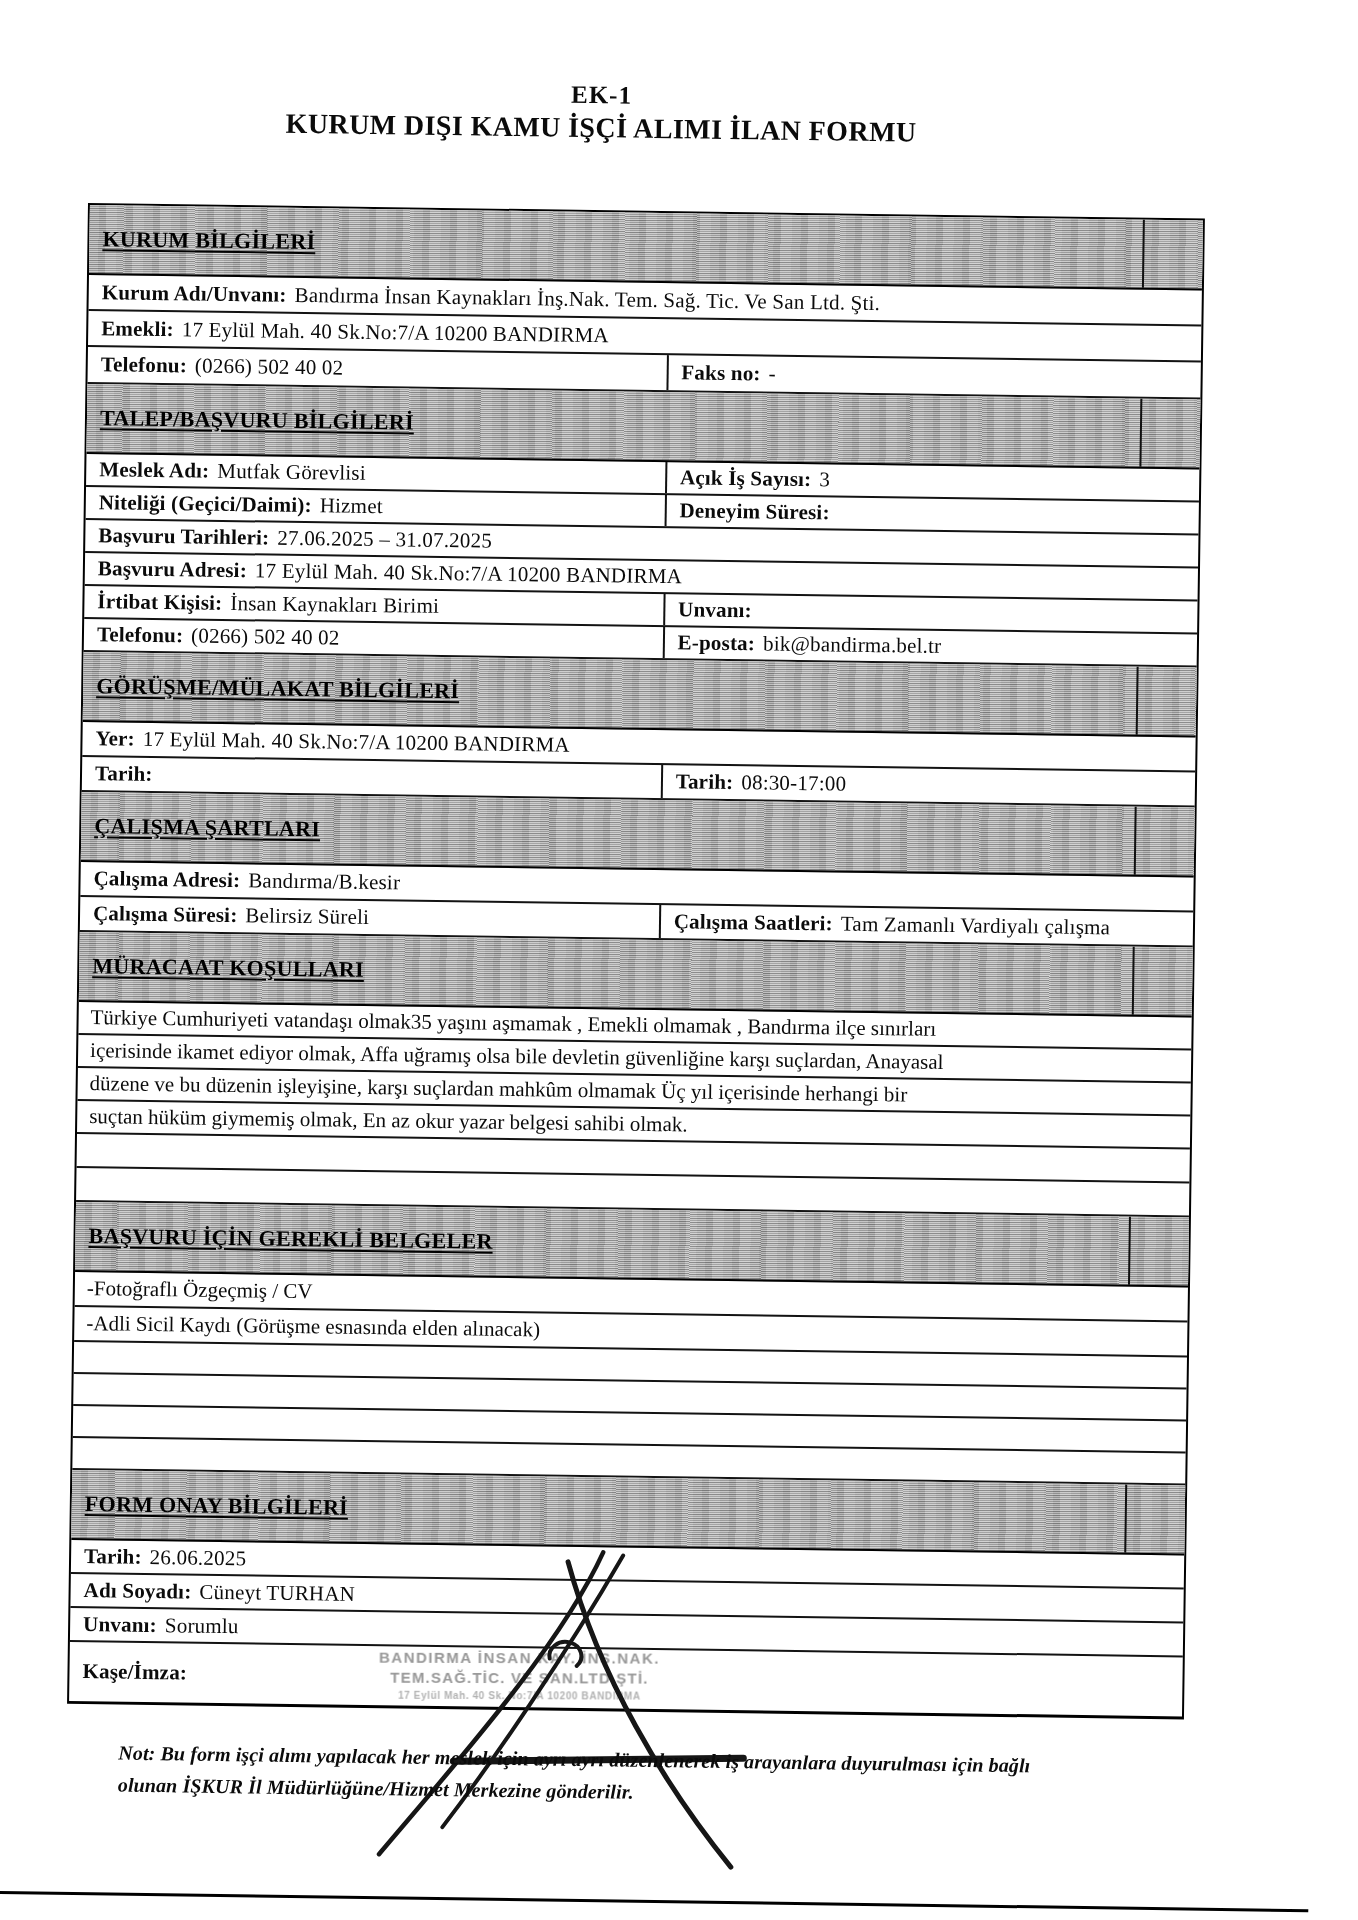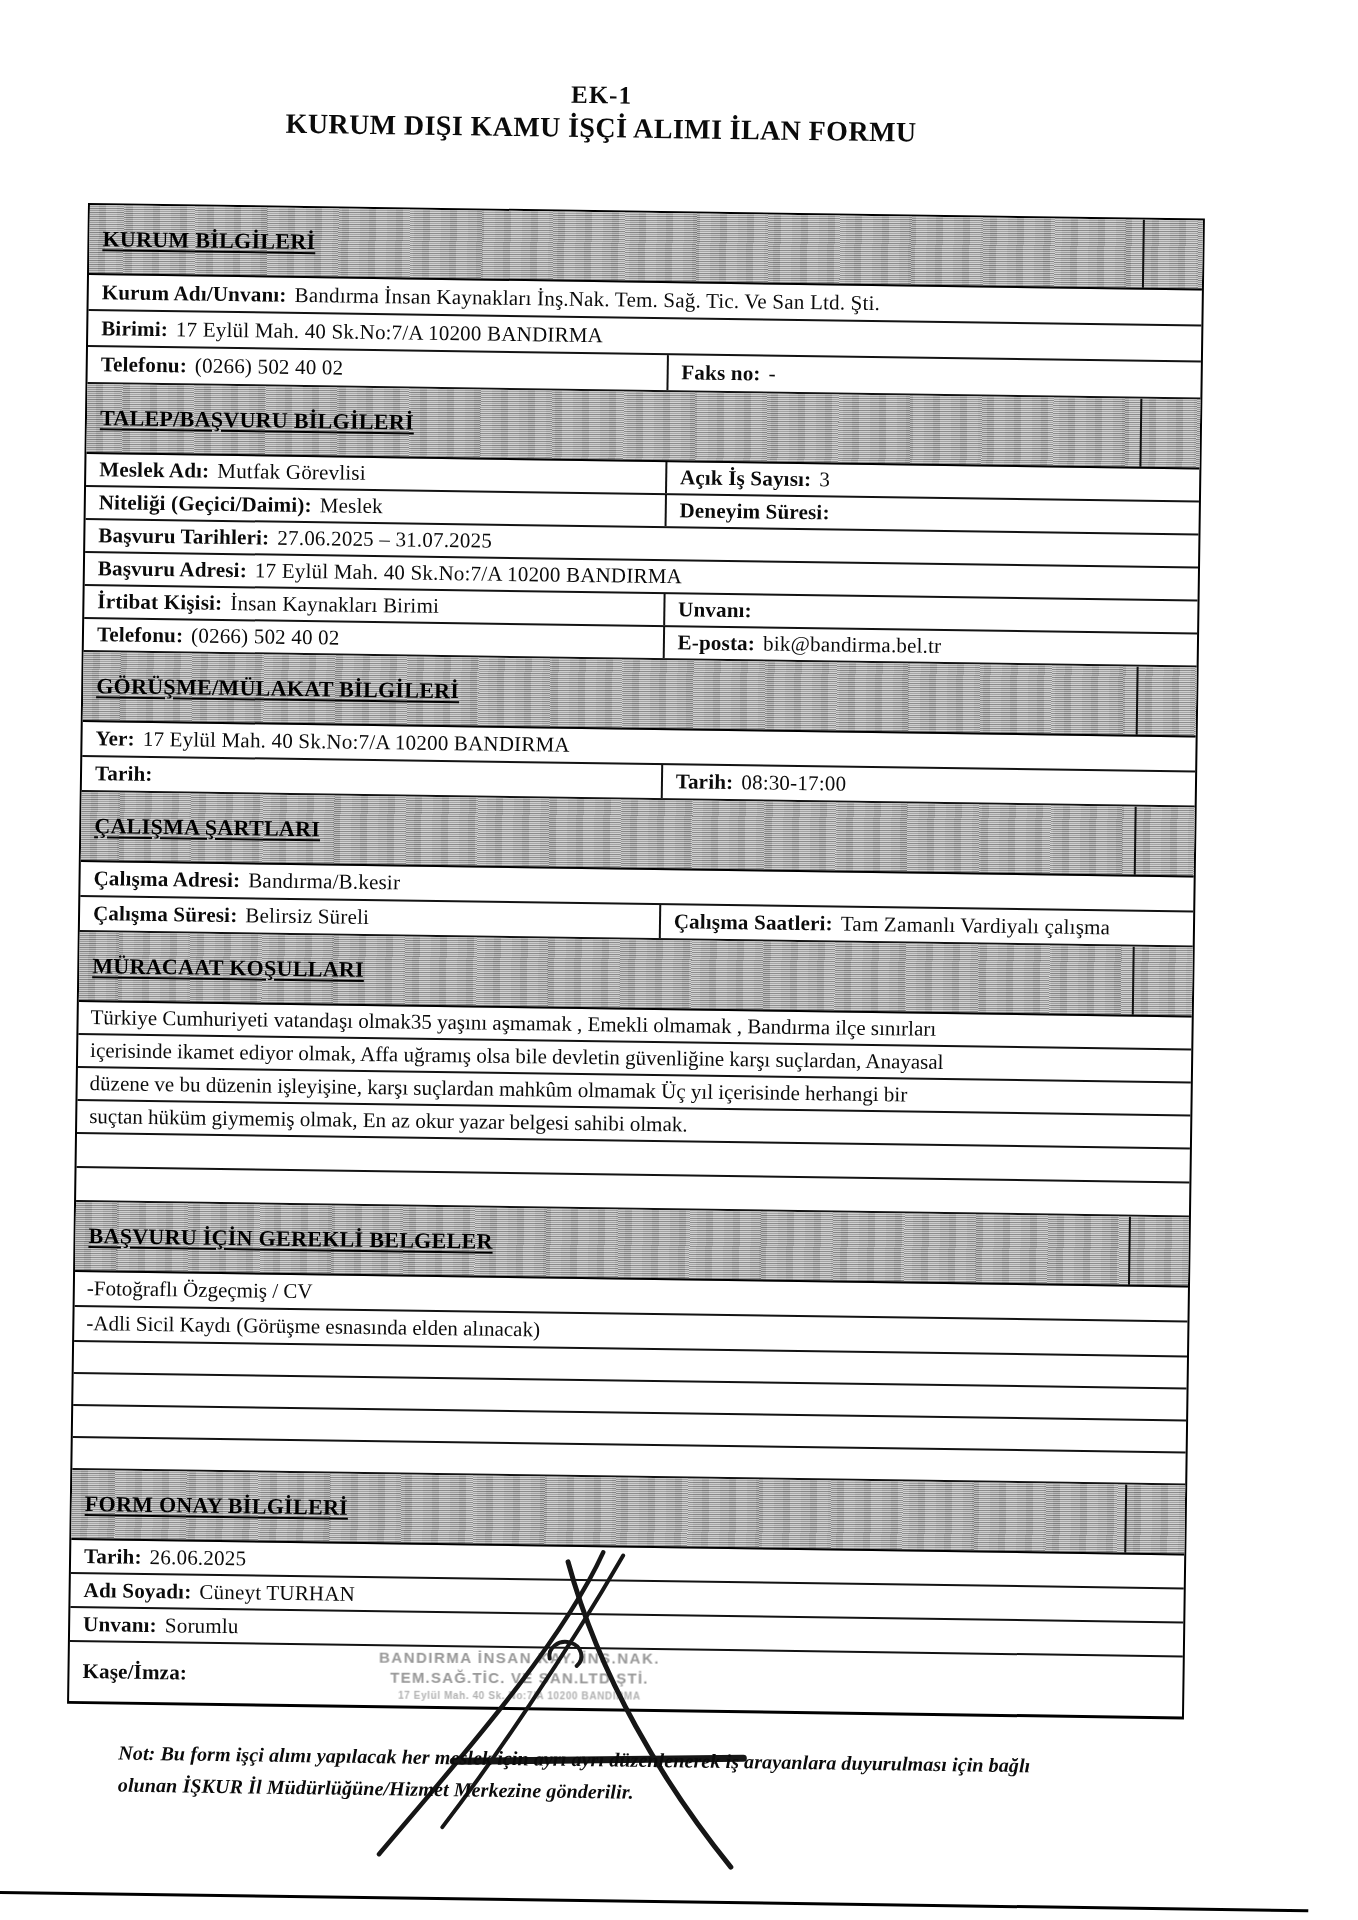--- a/index.html
+++ b/index.html
@@ -72,21 +72,21 @@
       <span class="hdr-title">KURUM BİLGİLERİ</span>
     </div>
     <div class="row" style="height:36px">
       <div class="c full">
           <span class="lbl">Kurum Adı/Unvanı:</span>
           <span class="val">Bandırma İnsan Kaynakları İnş.Nak. Tem. Sağ. Tic. Ve San Ltd. Şti.</span>
         </div>
     </div>
     <div class="row" style="height:36px">
       <div class="c full">
-          <span class="lbl">Birimi:</span>
+          <span class="lbl">Emekli:</span>
           <span class="val">17 Eylül Mah. 40 Sk.No:7/A  10200   BANDIRMA</span>
         </div>
     </div>
     <div class="row" style="height:37px">
       <div class="c cL">
           <span class="lbl">Telefonu:</span>
           <span class="val">(0266) 502 40 02</span>
         </div>
       <div class="c cR">
           <span class="lbl">Faks no:</span>
@@ -103,21 +103,21 @@
           <span class="val">Mutfak Görevlisi</span>
         </div>
       <div class="c cR">
           <span class="lbl">Açık İş Sayısı:</span>
           <span class="val">3</span>
         </div>
     </div>
     <div class="row" style="height:33px">
       <div class="c cL">
           <span class="lbl">Niteliği (Geçici/Daimi):</span>
-          <span class="val">Meslek</span>
+          <span class="val">Hizmet</span>
         </div>
       <div class="c cR">
           <span class="lbl">Deneyim Süresi:</span>
           <span class="val"></span>
         </div>
     </div>
     <div class="row" style="height:33px">
       <div class="c full">
           <span class="lbl">Başvuru Tarihleri:</span>
           <span class="val">27.06.2025 – 31.07.2025</span>

